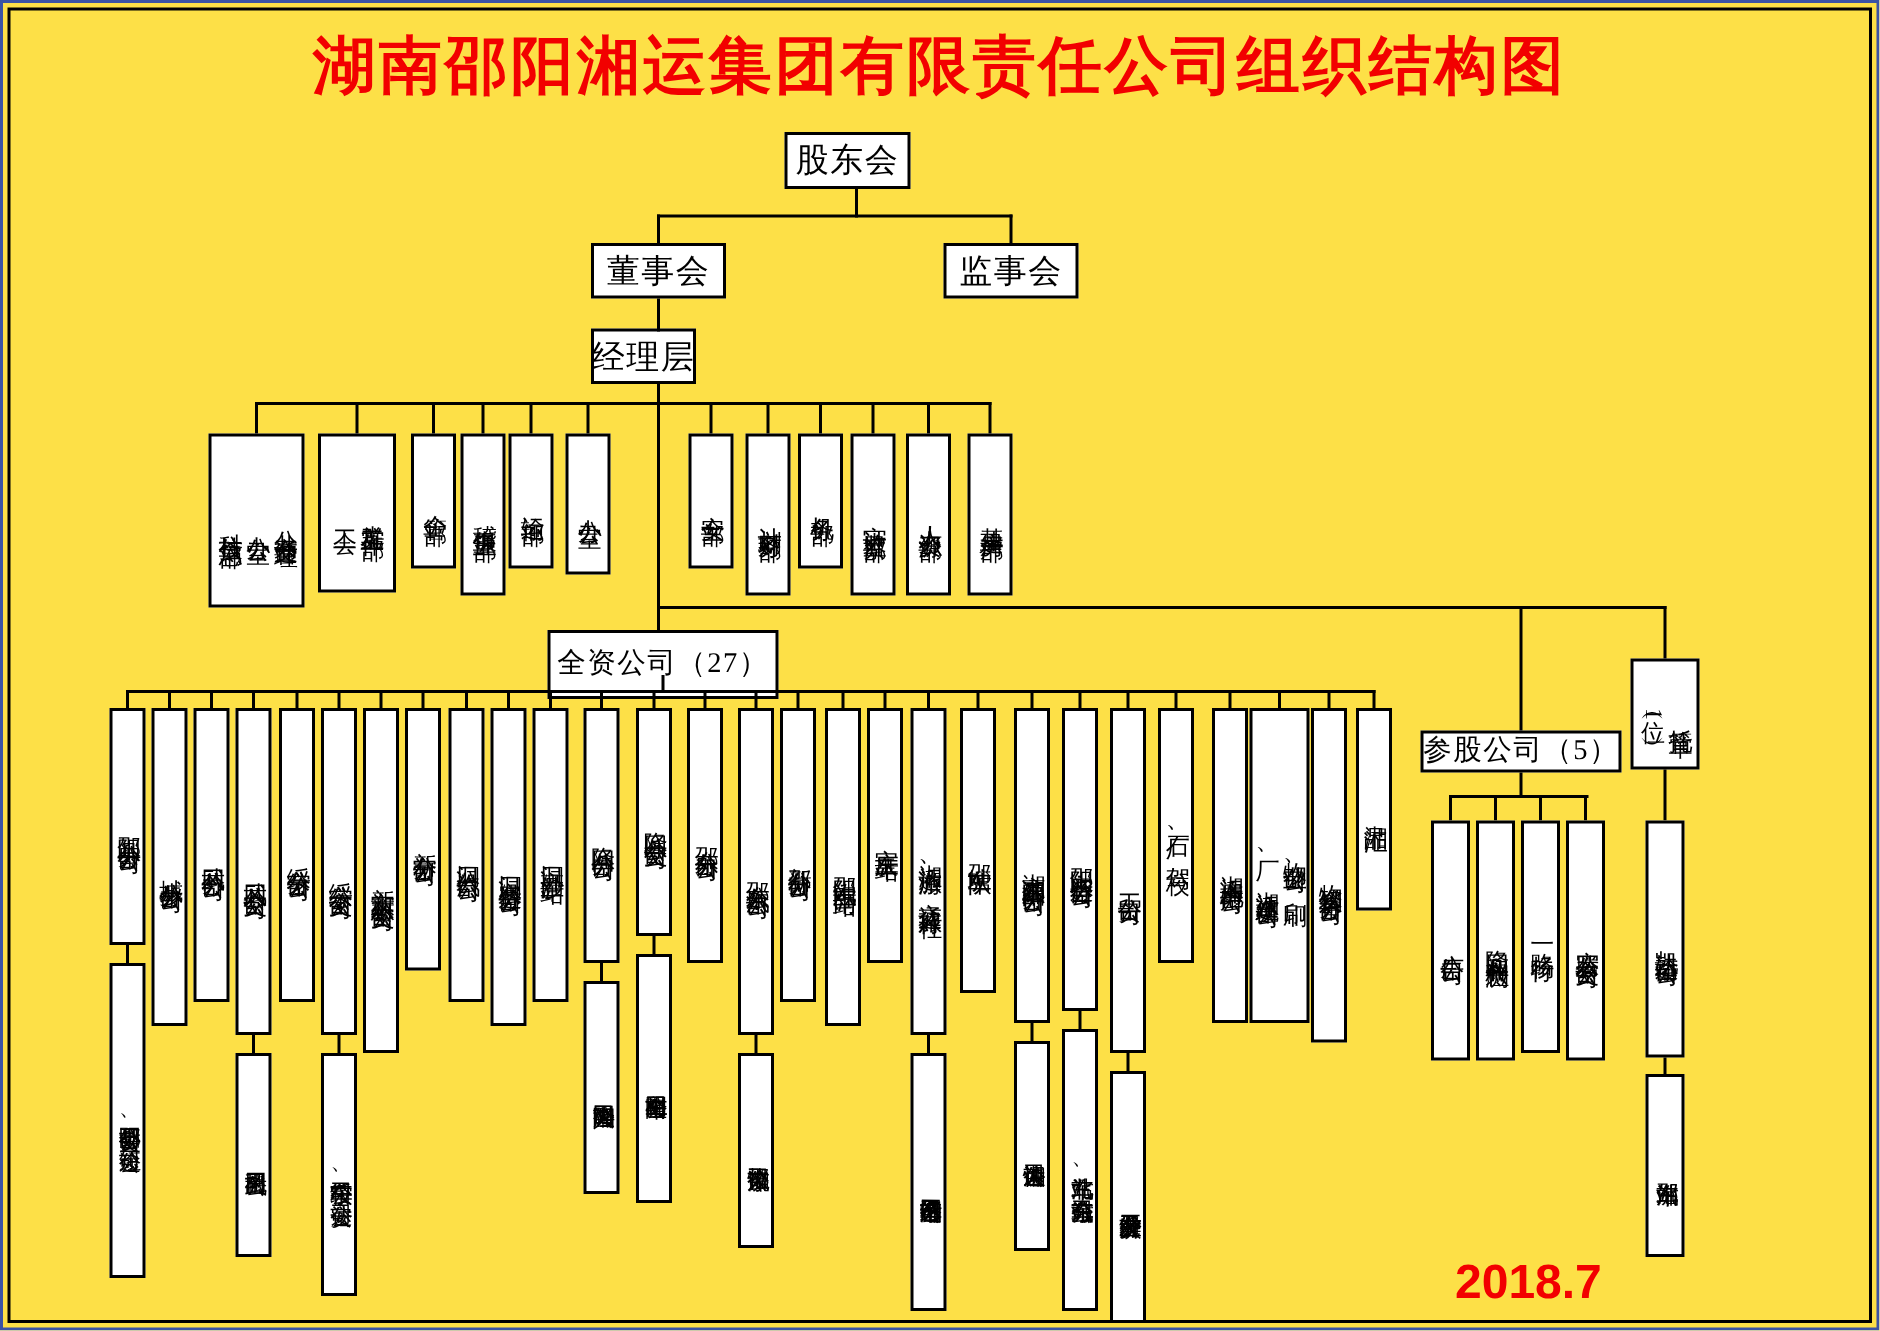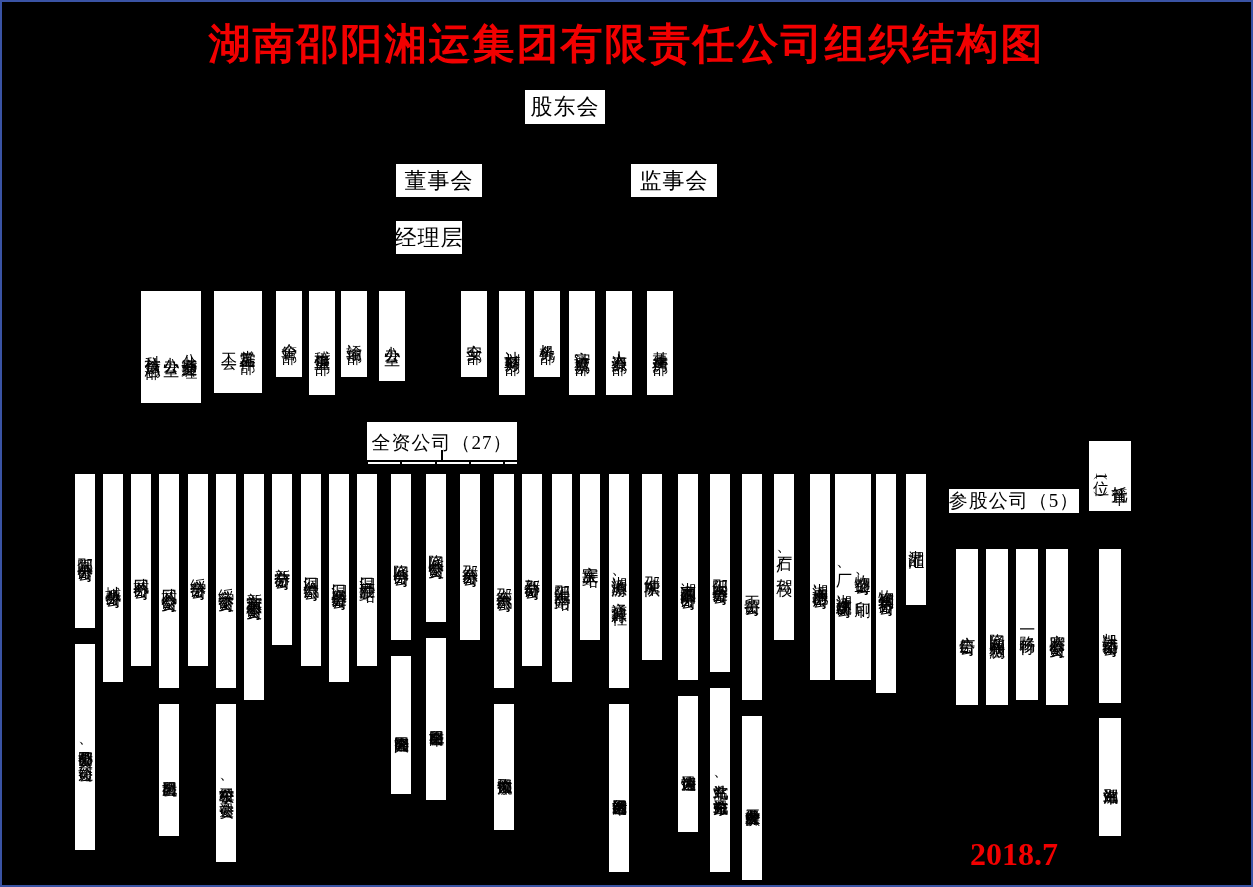--- a/index.html
+++ b/index.html
@@ -1,30 +1,30 @@
 <!DOCTYPE html>
 <html><head>
 <meta charset="utf-8">
 <style>
   html,body{margin:0;padding:0;background:#fff;}
   body{width:1253px;height:887px;position:relative;font-family:"Liberation Serif",serif;color:#000;}
-  #canvas{position:absolute;inset:0;width:1253px;height:887px;border:2px solid #3a53a4;box-sizing:border-box;background:#000000;}
+  #canvas{position:absolute;inset:0;width:1253px;height:887px;border:2px solid #3a53a4;box-sizing:border-box;background:#fde047;}
   #frame{position:absolute;inset:3px;border:2px solid #000;pointer-events:none;}
   .ln{position:absolute;background:#000;width:2px;height:2px;display:block;}
   .bx{position:absolute;border:2px solid #000;background:#fff;box-sizing:border-box;
       display:flex;align-items:center;justify-content:center;text-align:center;
       font-size:16px;line-height:1.15;}
   .hz{font-size:22px;letter-spacing:1px;white-space:nowrap;}
   .grp{font-size:19px;}
   .v{writing-mode:vertical-rl;text-orientation:mixed;letter-spacing:2px;}
   .sm{font-size:15px;letter-spacing:0;}
   #title{position:absolute;left:0;top:14px;width:100%;text-align:center;
          font-family:"Liberation Sans",sans-serif;font-weight:bold;
          font-size:42px;letter-spacing:2px;color:#f20000;}
-  #date{position:absolute;left:968px;top:834px;font-family:Liberation Serif, serif;
+  #date{position:absolute;left:968px;top:834px;font-family:Liberation Sans, sans-serif;
         font-weight:bold;font-size:32px;color:#f20000;}
 </style>
 </head>
 <body>
 
 <div id="canvas">
 
   <div id="title">湖南邵阳湘运集团有限责任公司组织结构图</div>
 
   <div class="bx hz" style="left:521px;top:86px;width:84px;height:38px">股东会</div>

